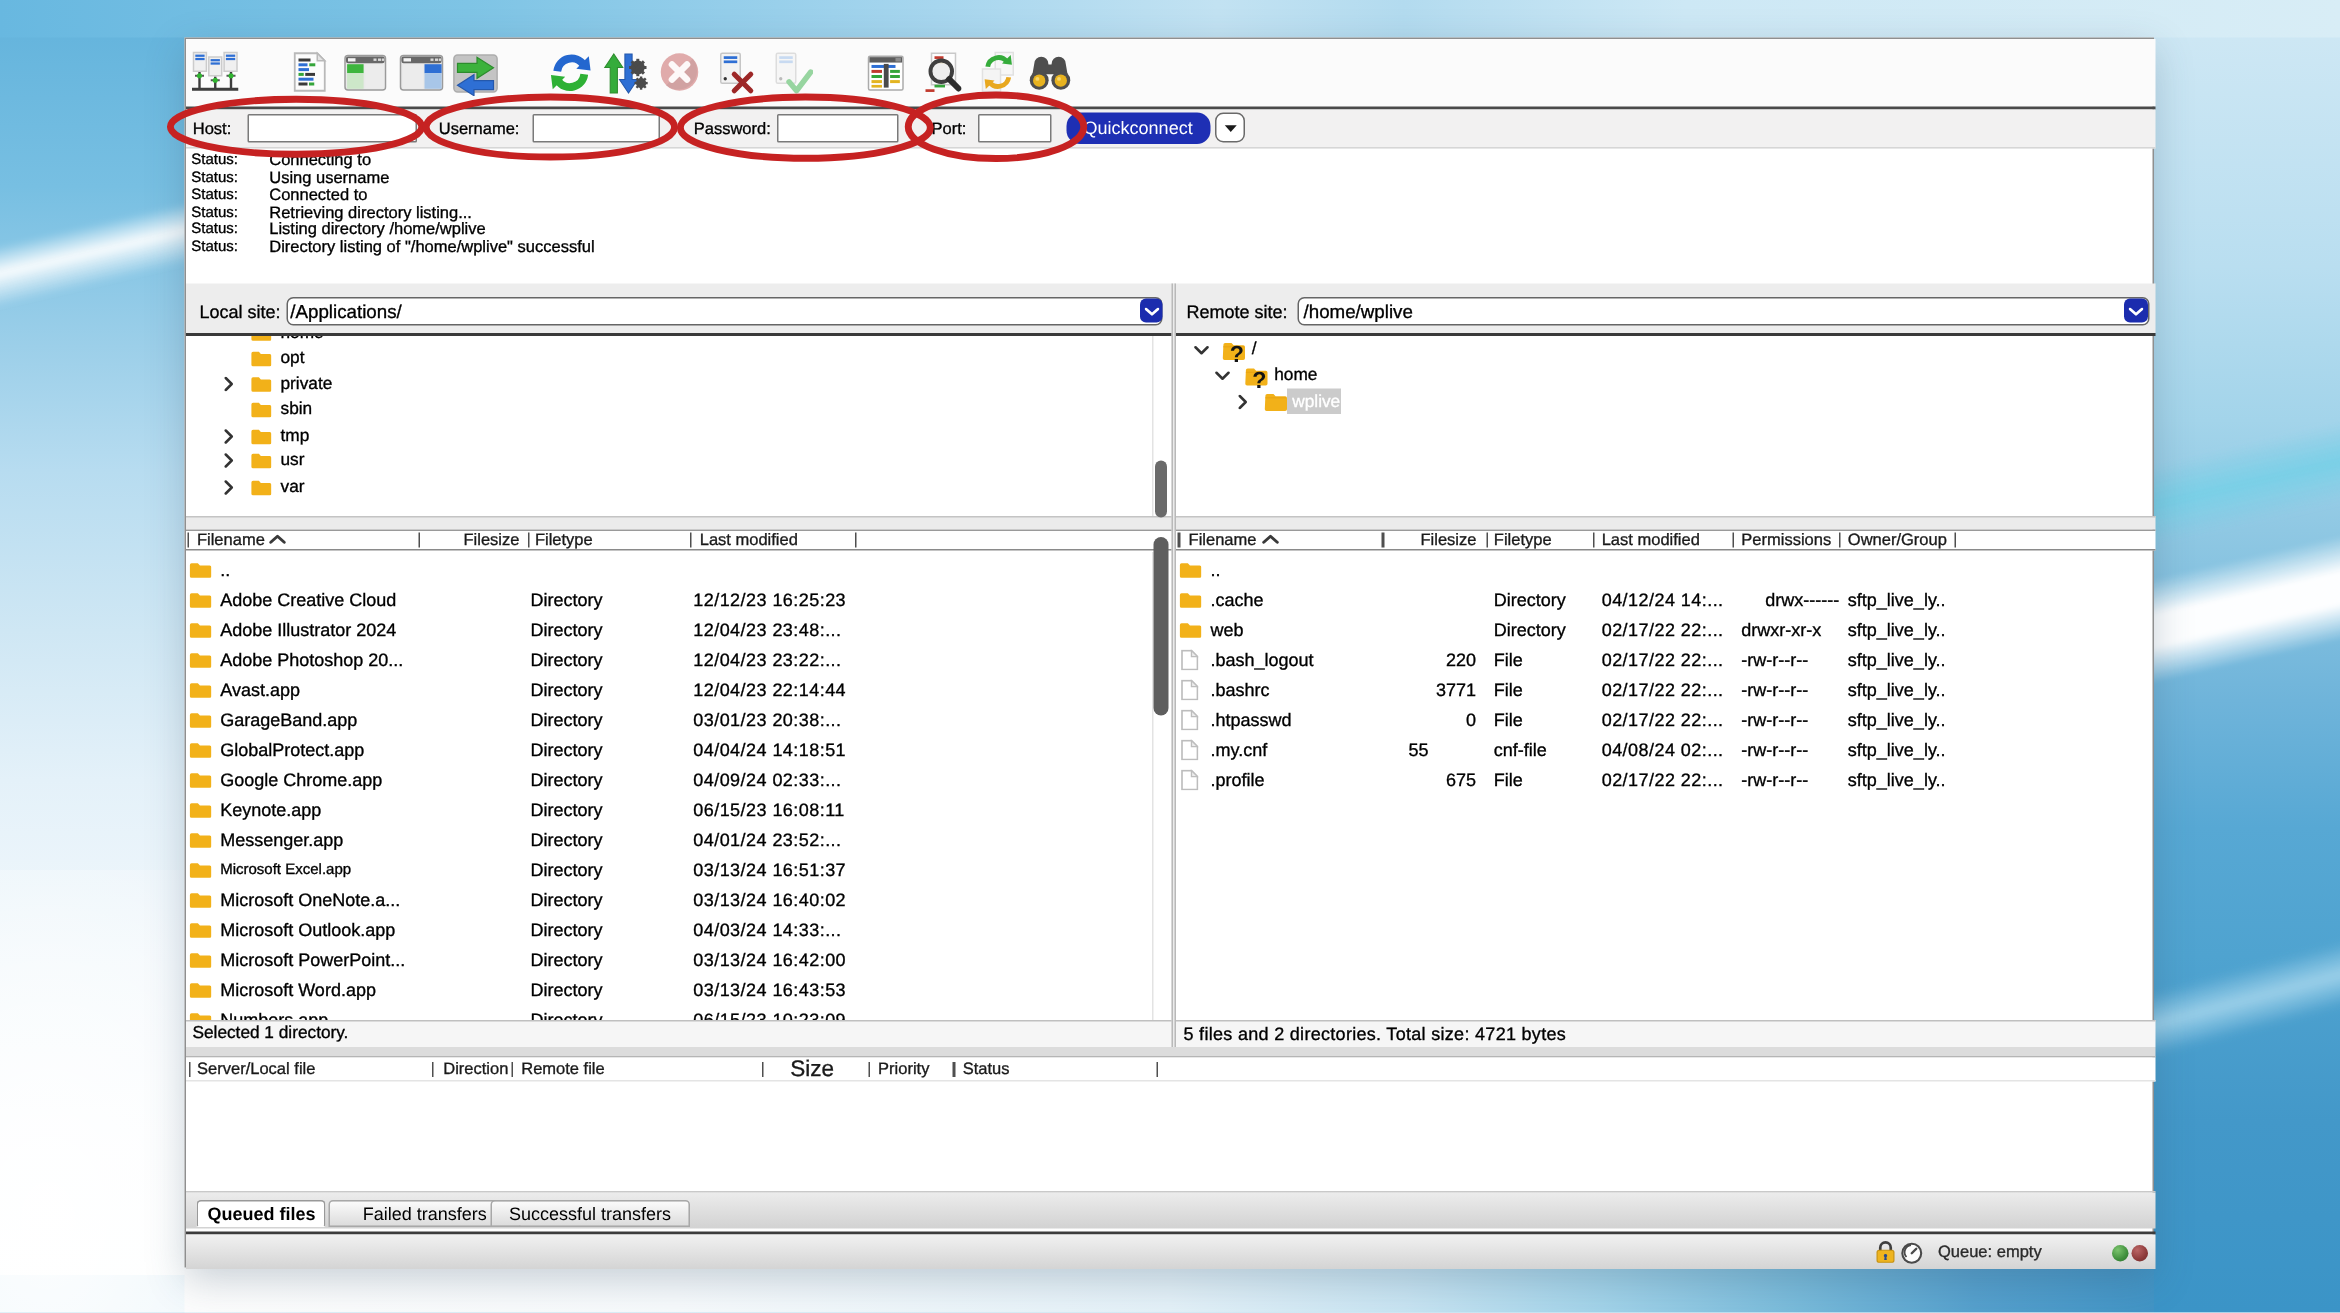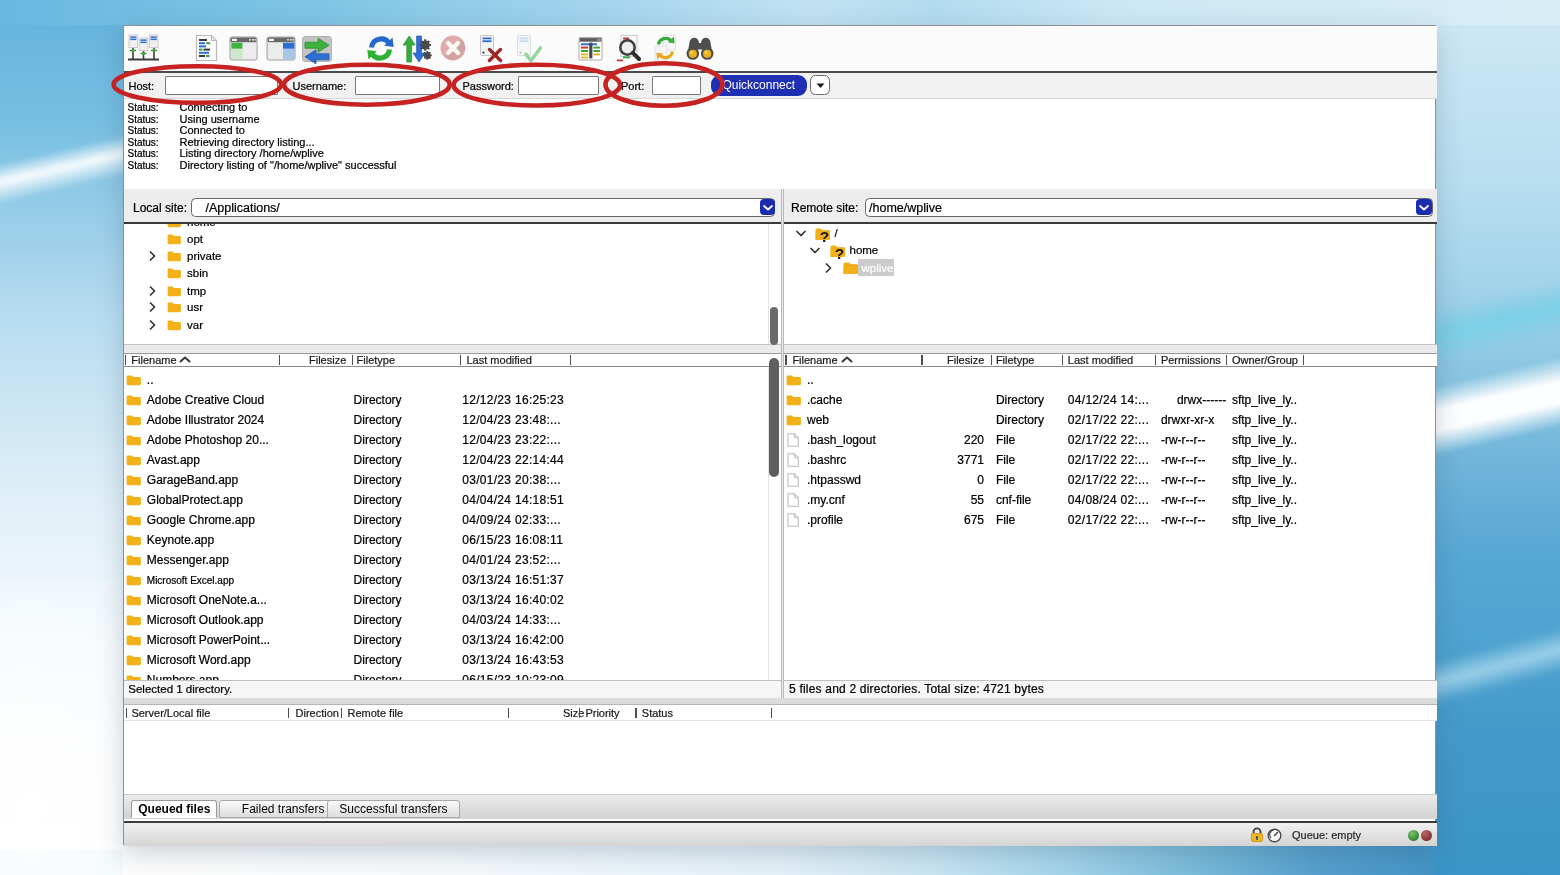--- a/index.html
+++ b/index.html
@@ -238,21 +238,21 @@
     <div class="t" style="left:3.5px;top:104.0px;transform:translateY(-50%);font-size:10px;font-weight:400;color:#000;">Status:</div>
     <div class="t" style="left:55.5px;top:104.0px;transform:translateY(-50%);font-size:11px;font-weight:400;color:#000;">Connected to</div>
     <div class="t" style="left:3.5px;top:115.5px;transform:translateY(-50%);font-size:10px;font-weight:400;color:#000;">Status:</div>
     <div class="t" style="left:55.5px;top:115.5px;transform:translateY(-50%);font-size:11px;font-weight:400;color:#000;">Retrieving directory listing...</div>
     <div class="t" style="left:3.5px;top:127.0px;transform:translateY(-50%);font-size:10px;font-weight:400;color:#000;">Status:</div>
     <div class="t" style="left:55.5px;top:127.0px;transform:translateY(-50%);font-size:11px;font-weight:400;color:#000;">Listing directory /home/wplive</div>
     <div class="t" style="left:3.5px;top:138.5px;transform:translateY(-50%);font-size:10px;font-weight:400;color:#000;">Status:</div>
     <div class="t" style="left:55.5px;top:138.5px;transform:translateY(-50%);font-size:11px;font-weight:400;color:#000;">Directory listing of "/home/wplive" successful</div>
     <div class="t" style="left:9px;top:181.5px;transform:translateY(-50%);font-size:12px;font-weight:400;color:#000;">Local site:</div>
     <div class="abs" style="left:67px;top:171.8px;width:584px;height:18.8px;background:#fff;border:1.5px solid #666;border-radius:4.5px;"></div>
-    <div class="t" style="left:69.5px;top:181.5px;transform:translateY(-50%);font-size:12.5px;font-weight:400;color:#000;margin-left:12px;">/Applications/</div>
+    <div class="t" style="left:69.5px;top:181.5px;transform:translateY(-50%);font-size:12.5px;font-weight:400;color:#000;">/Applications/</div>
     <div class="abs" style="left:635.5px;top:173.3px;width:15.5px;height:16px;background:#1b2cae;border-radius:4px;"></div>
     <svg class="abs" style="left:638.5px;top:178.5px" width="10" height="6" viewBox="0 0 10 6">
       <path d="M1 1 l4 3.5 4 -3.5" fill="none" stroke="#fff" stroke-width="1.8" stroke-linecap="round" stroke-linejoin="round"></path>
     </svg>
     <div class="t" style="left:667px;top:181.5px;transform:translateY(-50%);font-size:12px;font-weight:400;color:#000;">Remote site:</div>
     <div class="abs" style="left:741px;top:171.8px;width:568px;height:18.8px;background:#fff;border:1.5px solid #666;border-radius:4.5px;"></div>
     <div class="t" style="left:745px;top:181.5px;transform:translateY(-50%);font-size:12.5px;font-weight:400;color:#000;">/home/wplive</div>
     <div class="abs" style="left:1291.5px;top:173.3px;width:16.5px;height:16px;background:#1b2cae;border-radius:4px;"></div>
     <svg class="abs" style="left:1295px;top:178.5px" width="10" height="6" viewBox="0 0 10 6">
       <path d="M1 1 l4 3.5 4 -3.5" fill="none" stroke="#fff" stroke-width="1.8" stroke-linecap="round" stroke-linejoin="round"></path>
@@ -502,21 +502,21 @@
     <div class="t" style="left:815px;top:454.0px;transform:translateY(-50%);font-size:12px;width:45px;text-align:right;">0</div>
     <div class="t" style="left:871.9px;top:454.0px;transform:translateY(-50%);font-size:12px;font-weight:400;color:#000;">File</div>
     <div class="t" style="left:943.8px;top:454.0px;transform:translateY(-50%);font-size:12px;font-weight:400;color:#000;letter-spacing:0.3px;">02/17/22 22:...</div>
     <div class="t" style="left:1036.9px;top:454.0px;transform:translateY(-50%);font-size:12px;font-weight:400;color:#000;">-rw-r--r--</div>
     <div class="t" style="left:1107.9px;top:454.0px;transform:translateY(-50%);font-size:12px;font-weight:400;color:#000;">sftp_live_ly..</div>
     <svg class="abs" style="left:663px;top:467.0px" width="12" height="14" viewBox="0 0 12 14">
       <path d="M1 0.7 h6.3 l4 4 v8.6 h-10.3 z" fill="#fff" stroke="#bdbdbd" stroke-width="1.1"></path>
       <path d="M7.3 0.7 l4 4 h-4 z" fill="#ececec" stroke="#bdbdbd" stroke-width="0.9"></path>
     </svg>
     <div class="t" style="left:683px;top:474.0px;transform:translateY(-50%);font-size:12px;font-weight:400;color:#000;">.my.cnf</div>
-    <div class="t" style="left:815px;top:474.0px;transform:translateY(-50%);font-size:12px;width:45px;text-align:right;">55</div>
+    <div class="t" style="left:815px;top:474.0px;transform:translateY(-50%);font-size:12px;width:45px;text-align:left;">55</div>
     <div class="t" style="left:871.9px;top:474.0px;transform:translateY(-50%);font-size:12px;font-weight:400;color:#000;">cnf-file</div>
     <div class="t" style="left:943.8px;top:474.0px;transform:translateY(-50%);font-size:12px;font-weight:400;color:#000;letter-spacing:0.3px;">04/08/24 02:...</div>
     <div class="t" style="left:1036.9px;top:474.0px;transform:translateY(-50%);font-size:12px;font-weight:400;color:#000;">-rw-r--r--</div>
     <div class="t" style="left:1107.9px;top:474.0px;transform:translateY(-50%);font-size:12px;font-weight:400;color:#000;">sftp_live_ly..</div>
     <svg class="abs" style="left:663px;top:487.0px" width="12" height="14" viewBox="0 0 12 14">
       <path d="M1 0.7 h6.3 l4 4 v8.6 h-10.3 z" fill="#fff" stroke="#bdbdbd" stroke-width="1.1"></path>
       <path d="M7.3 0.7 l4 4 h-4 z" fill="#ececec" stroke="#bdbdbd" stroke-width="0.9"></path>
     </svg>
     <div class="t" style="left:683px;top:494.0px;transform:translateY(-50%);font-size:12px;font-weight:400;color:#000;">.profile</div>
     <div class="t" style="left:815px;top:494.0px;transform:translateY(-50%);font-size:12px;width:45px;text-align:right;">675</div>
@@ -526,21 +526,21 @@
     <div class="t" style="left:1107.9px;top:494.0px;transform:translateY(-50%);font-size:12px;font-weight:400;color:#000;">sftp_live_ly..</div>
     <div class="t" style="left:4.3px;top:663px;transform:translateY(-50%);font-size:11.5px;font-weight:400;color:#000;">Selected 1 directory.</div>
     <div class="t" style="left:665px;top:663px;transform:translateY(-50%);font-size:12px;font-weight:400;color:#000;letter-spacing:0.2px;">5 files and 2 directories. Total size: 4721 bytes</div>
     <div class="sep" style="left:2px;top:682px;"></div>
     <div class="t" style="left:7.4px;top:687px;transform:translateY(-50%);font-size:11px;font-weight:400;color:#1a1a1a;">Server/Local file</div>
     <div class="sep" style="left:164.1px;top:682px;"></div>
     <div class="t" style="left:171.5px;top:687px;transform:translateY(-50%);font-size:11px;font-weight:400;color:#1a1a1a;">Direction</div>
     <div class="sep" style="left:217px;top:682px;"></div>
     <div class="t" style="left:223.5px;top:687px;transform:translateY(-50%);font-size:11px;font-weight:400;color:#1a1a1a;">Remote file</div>
     <div class="sep" style="left:383.7px;top:682px;"></div>
-    <div class="t" style="left:439px;top:687px;transform:translateY(-50%);font-size:11px;color:#1a1a1a;width:30px;">Size</div>
+    <div class="t" style="left:402px;top:687px;transform:translateY(-50%);font-size:15px;color:#1a1a1a;width:30px;text-align:right;">Size</div>
     <div class="sep" style="left:454.9px;top:682px;"></div>
     <div class="t" style="left:461.4px;top:687px;transform:translateY(-50%);font-size:11px;font-weight:400;color:#1a1a1a;">Priority</div>
     <div class="sep" style="left:511.3px;top:682px;"></div>
     <div class="t" style="left:517.8px;top:687px;transform:translateY(-50%);font-size:11px;font-weight:400;color:#1a1a1a;">Status</div>
     <div class="sep" style="left:646.7px;top:682px;"></div>
     <div class="abs" style="left:7.3px;top:773.5px;width:86px;height:18px;background:#fff;border:1px solid #999;border-bottom-color:#fff;border-radius:3px 3px 0 0;font-size:12px;font-weight:700;text-align:center;line-height:17px;color:#000;">Queued files</div>
     <div class="abs" style="left:95.2px;top:773.5px;width:128px;height:18px;background:linear-gradient(180deg,#fbfbfb,#dcdcdc);border:1px solid #a8a8a8;border-radius:3px 3px 0 0;font-size:12px;text-align:center;line-height:17px;color:#000;">Failed transfers</div>
     <div class="abs" style="left:202.9px;top:773.5px;width:133px;height:18px;background:linear-gradient(180deg,#fbfbfb,#dcdcdc);border:1px solid #a8a8a8;border-radius:3px 3px 0 0;font-size:12px;text-align:center;line-height:17px;color:#000;">Successful transfers</div>
     <svg class="abs" style="left:1125px;top:801px" width="16" height="15" viewBox="0 0 16 15">
 <path d="M4.5 7 v-2.2 a3.5 3.5 0 0 1 7 0 V 7" fill="none" stroke="#3f3f3f" stroke-width="1.8"></path>

